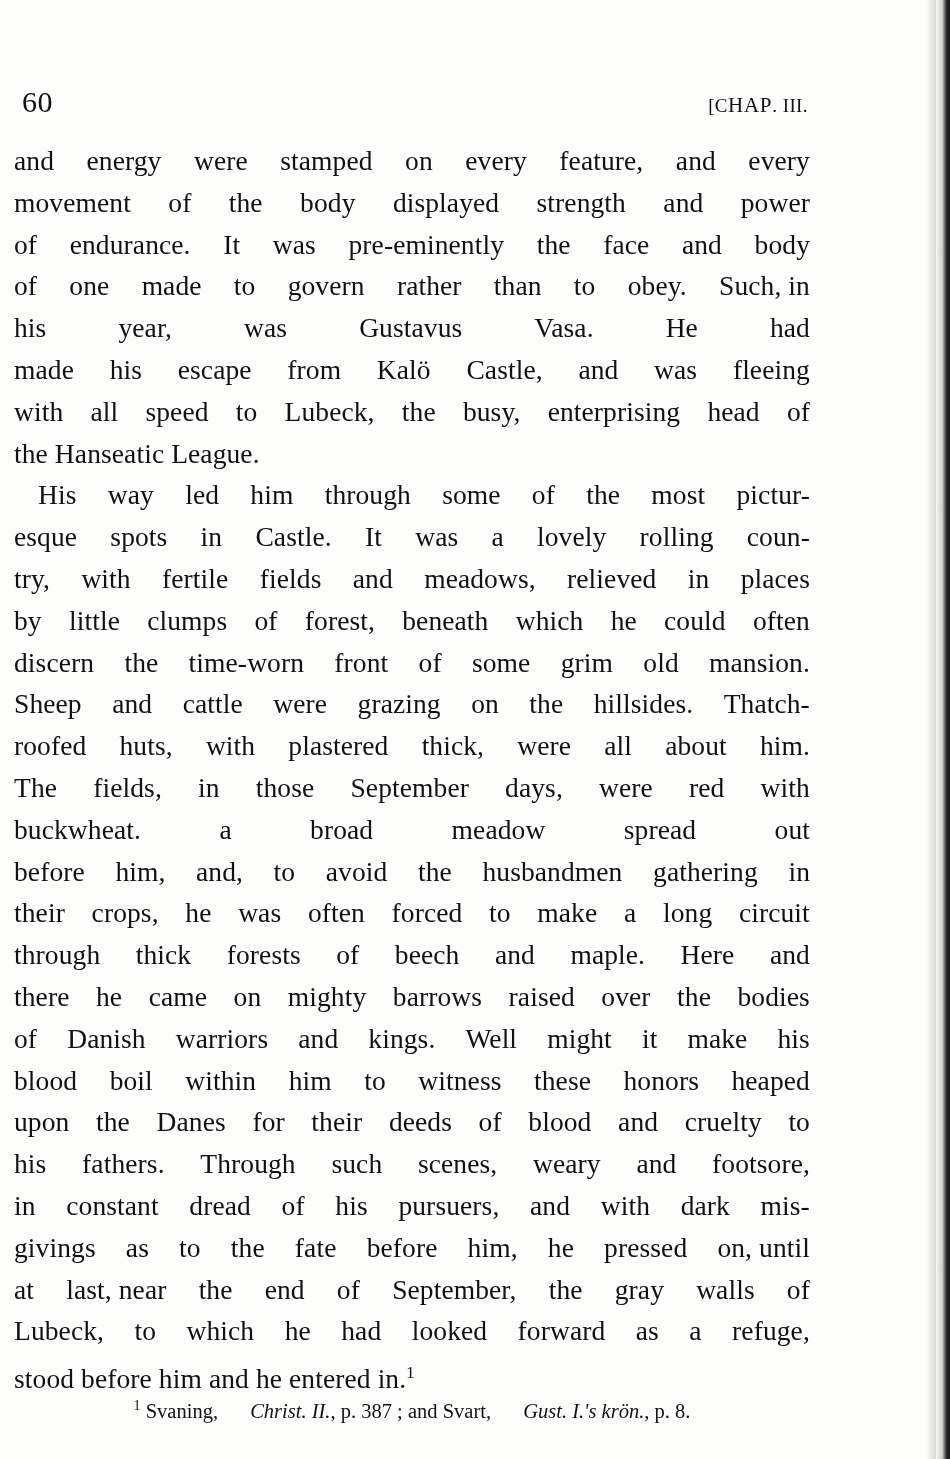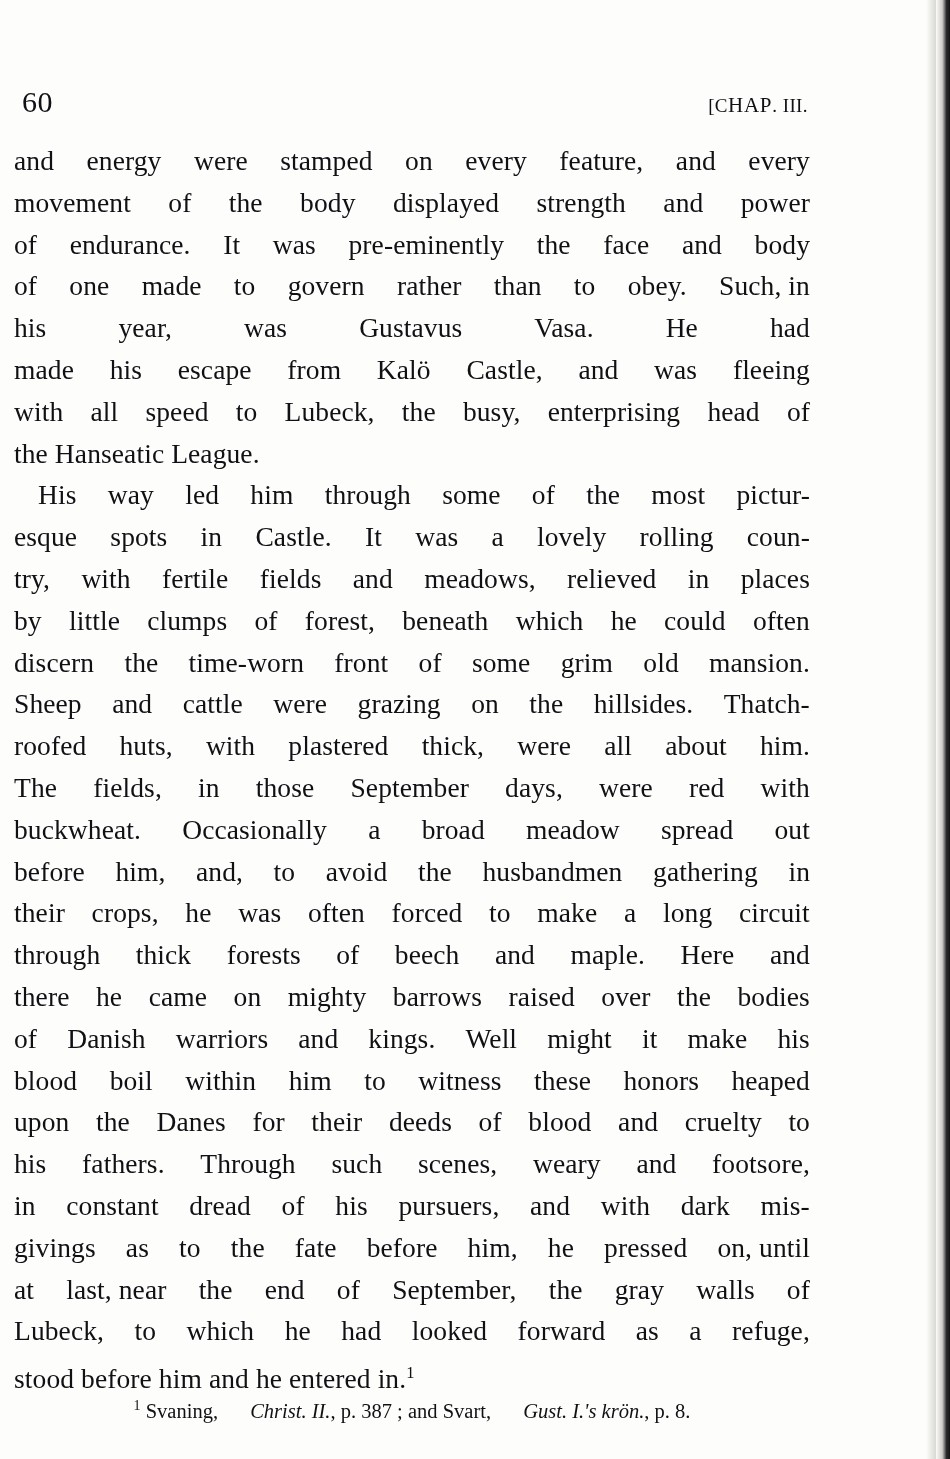--- a/index.html
+++ b/index.html
@@ -294,21 +294,20 @@
           <span>in</span>
           <span>those</span>
           <span>September</span>
           <span>days,</span>
           <span>were</span>
           <span>red</span>
           <span>with</span>
         </div>
         <div class="line justified">
           <span>buckwheat.</span>
-          <span>Occasionally</span>
           <span>a</span>
           <span>broad</span>
           <span>meadow</span>
           <span>spread</span>
           <span>out</span>
         </div>
         <div class="line justified">
           <span>before</span>
           <span>him,</span>
           <span>and,</span>

